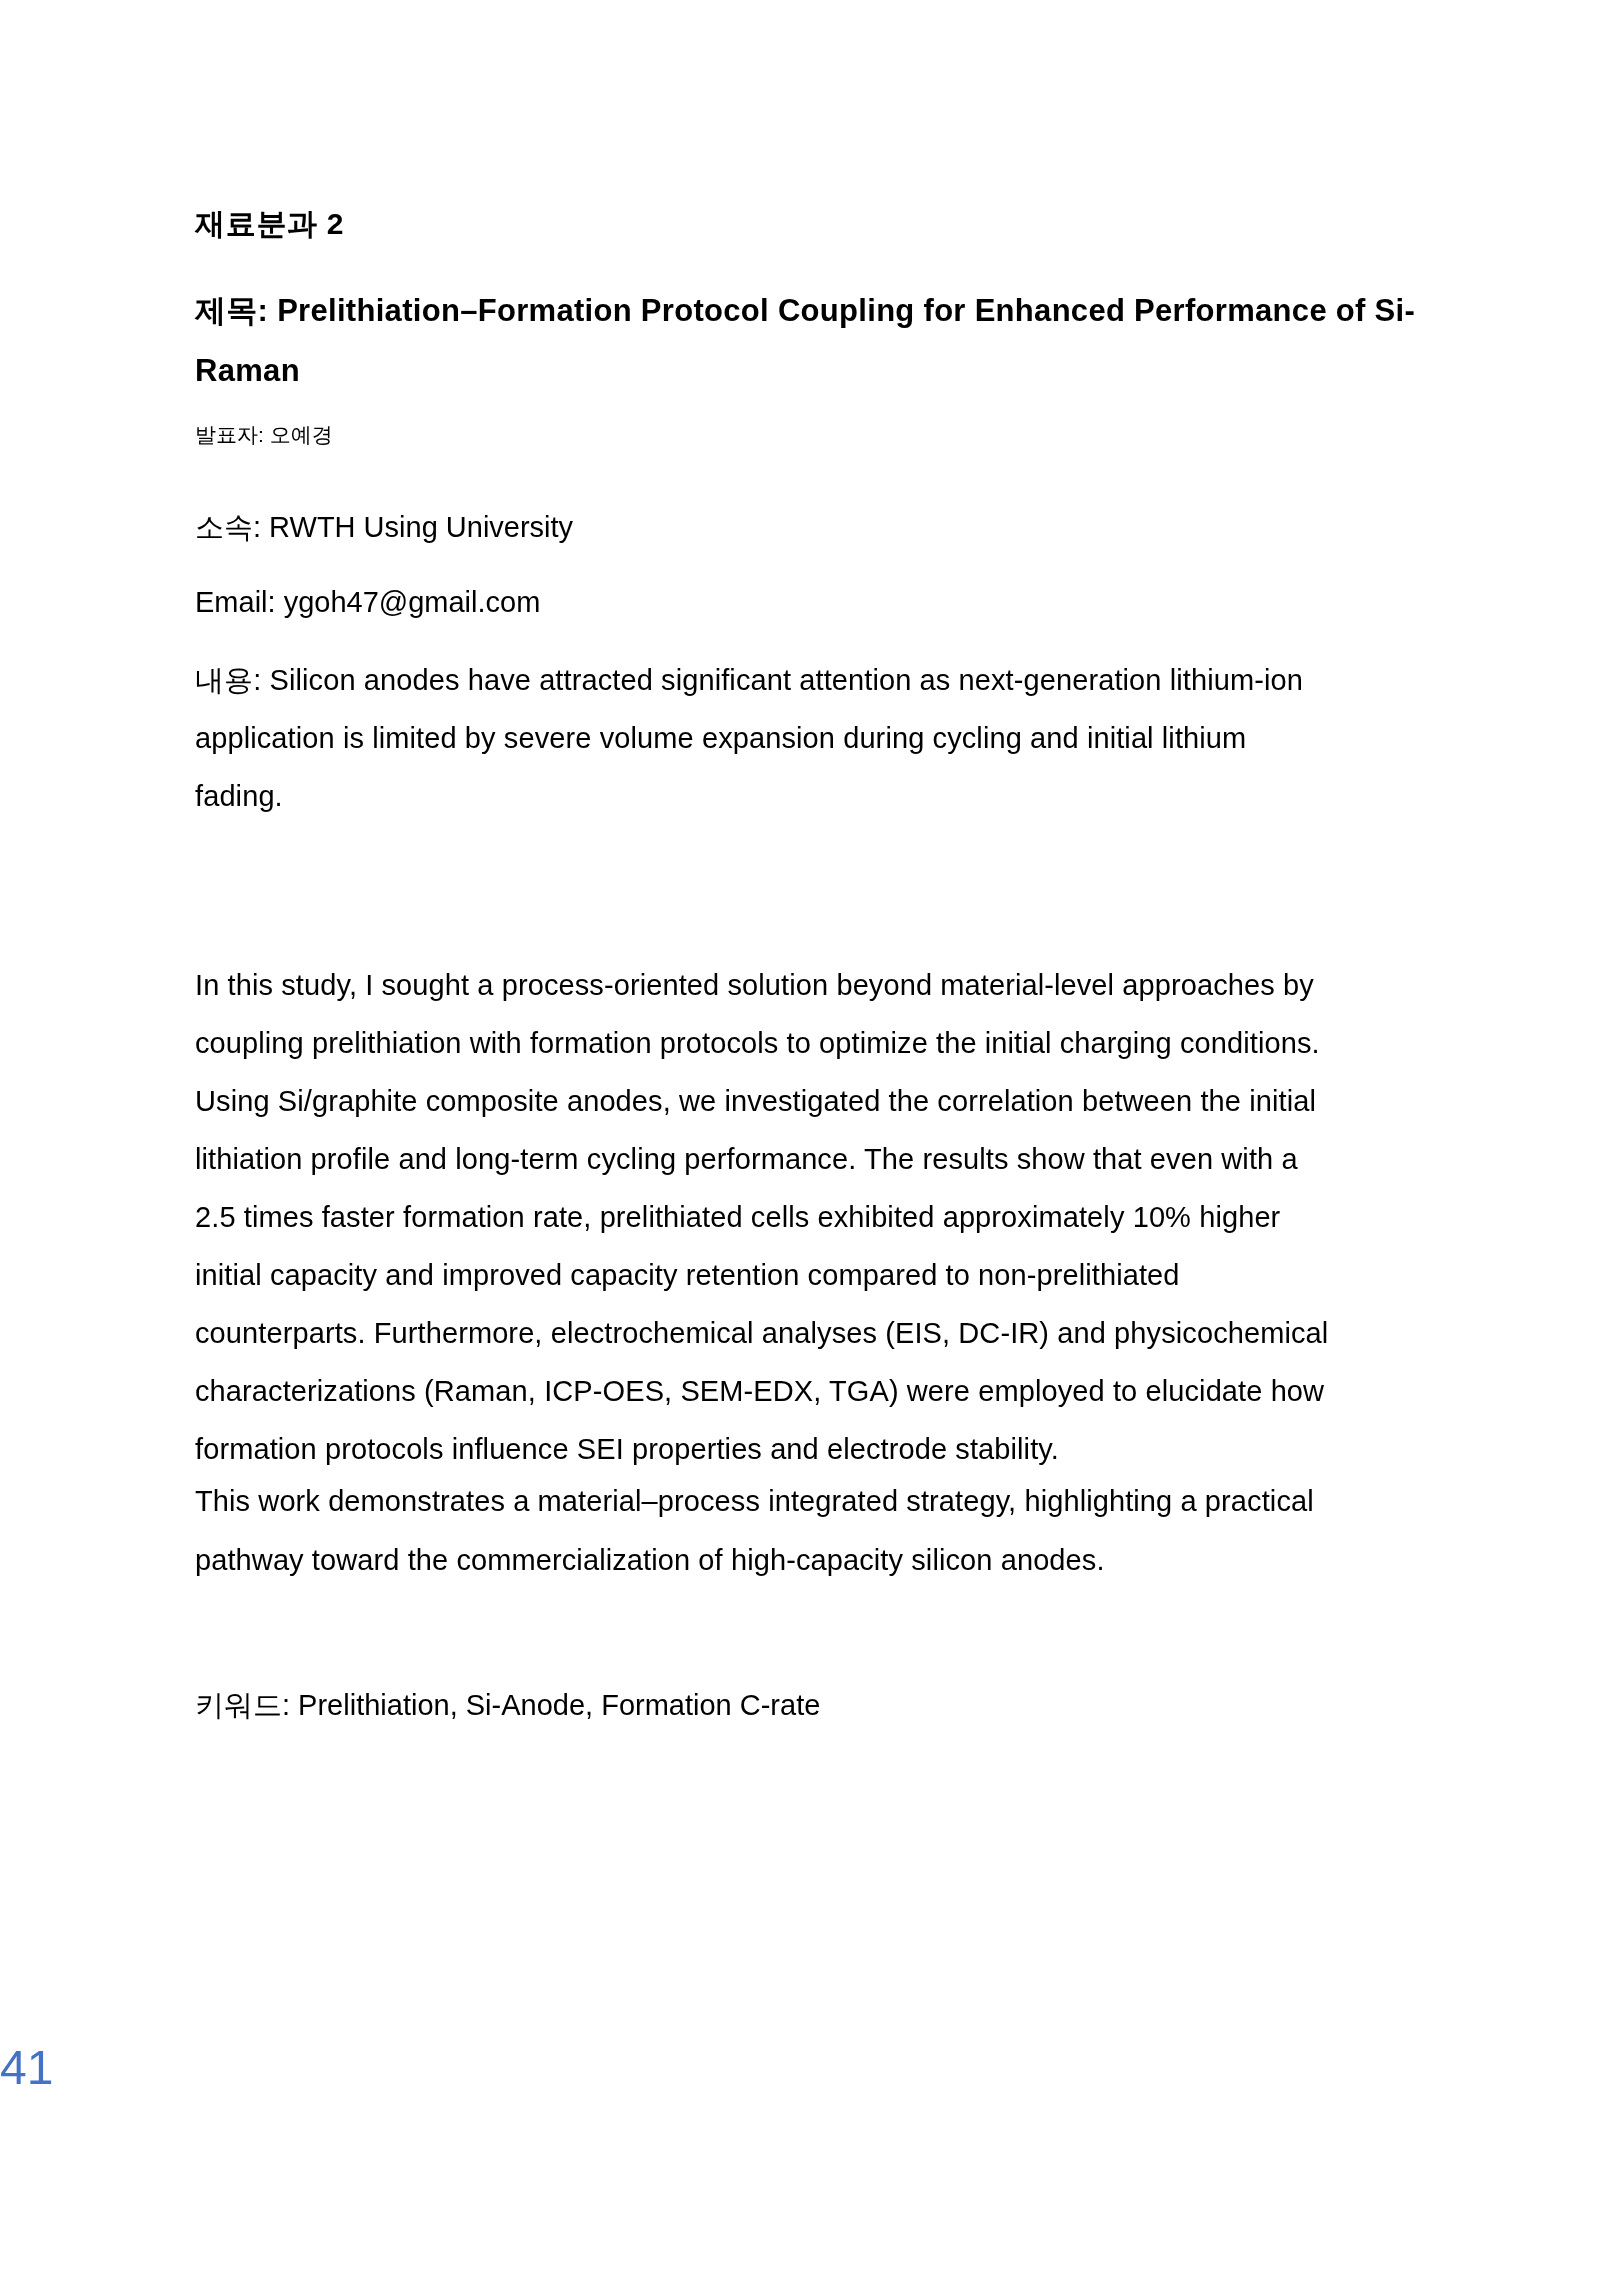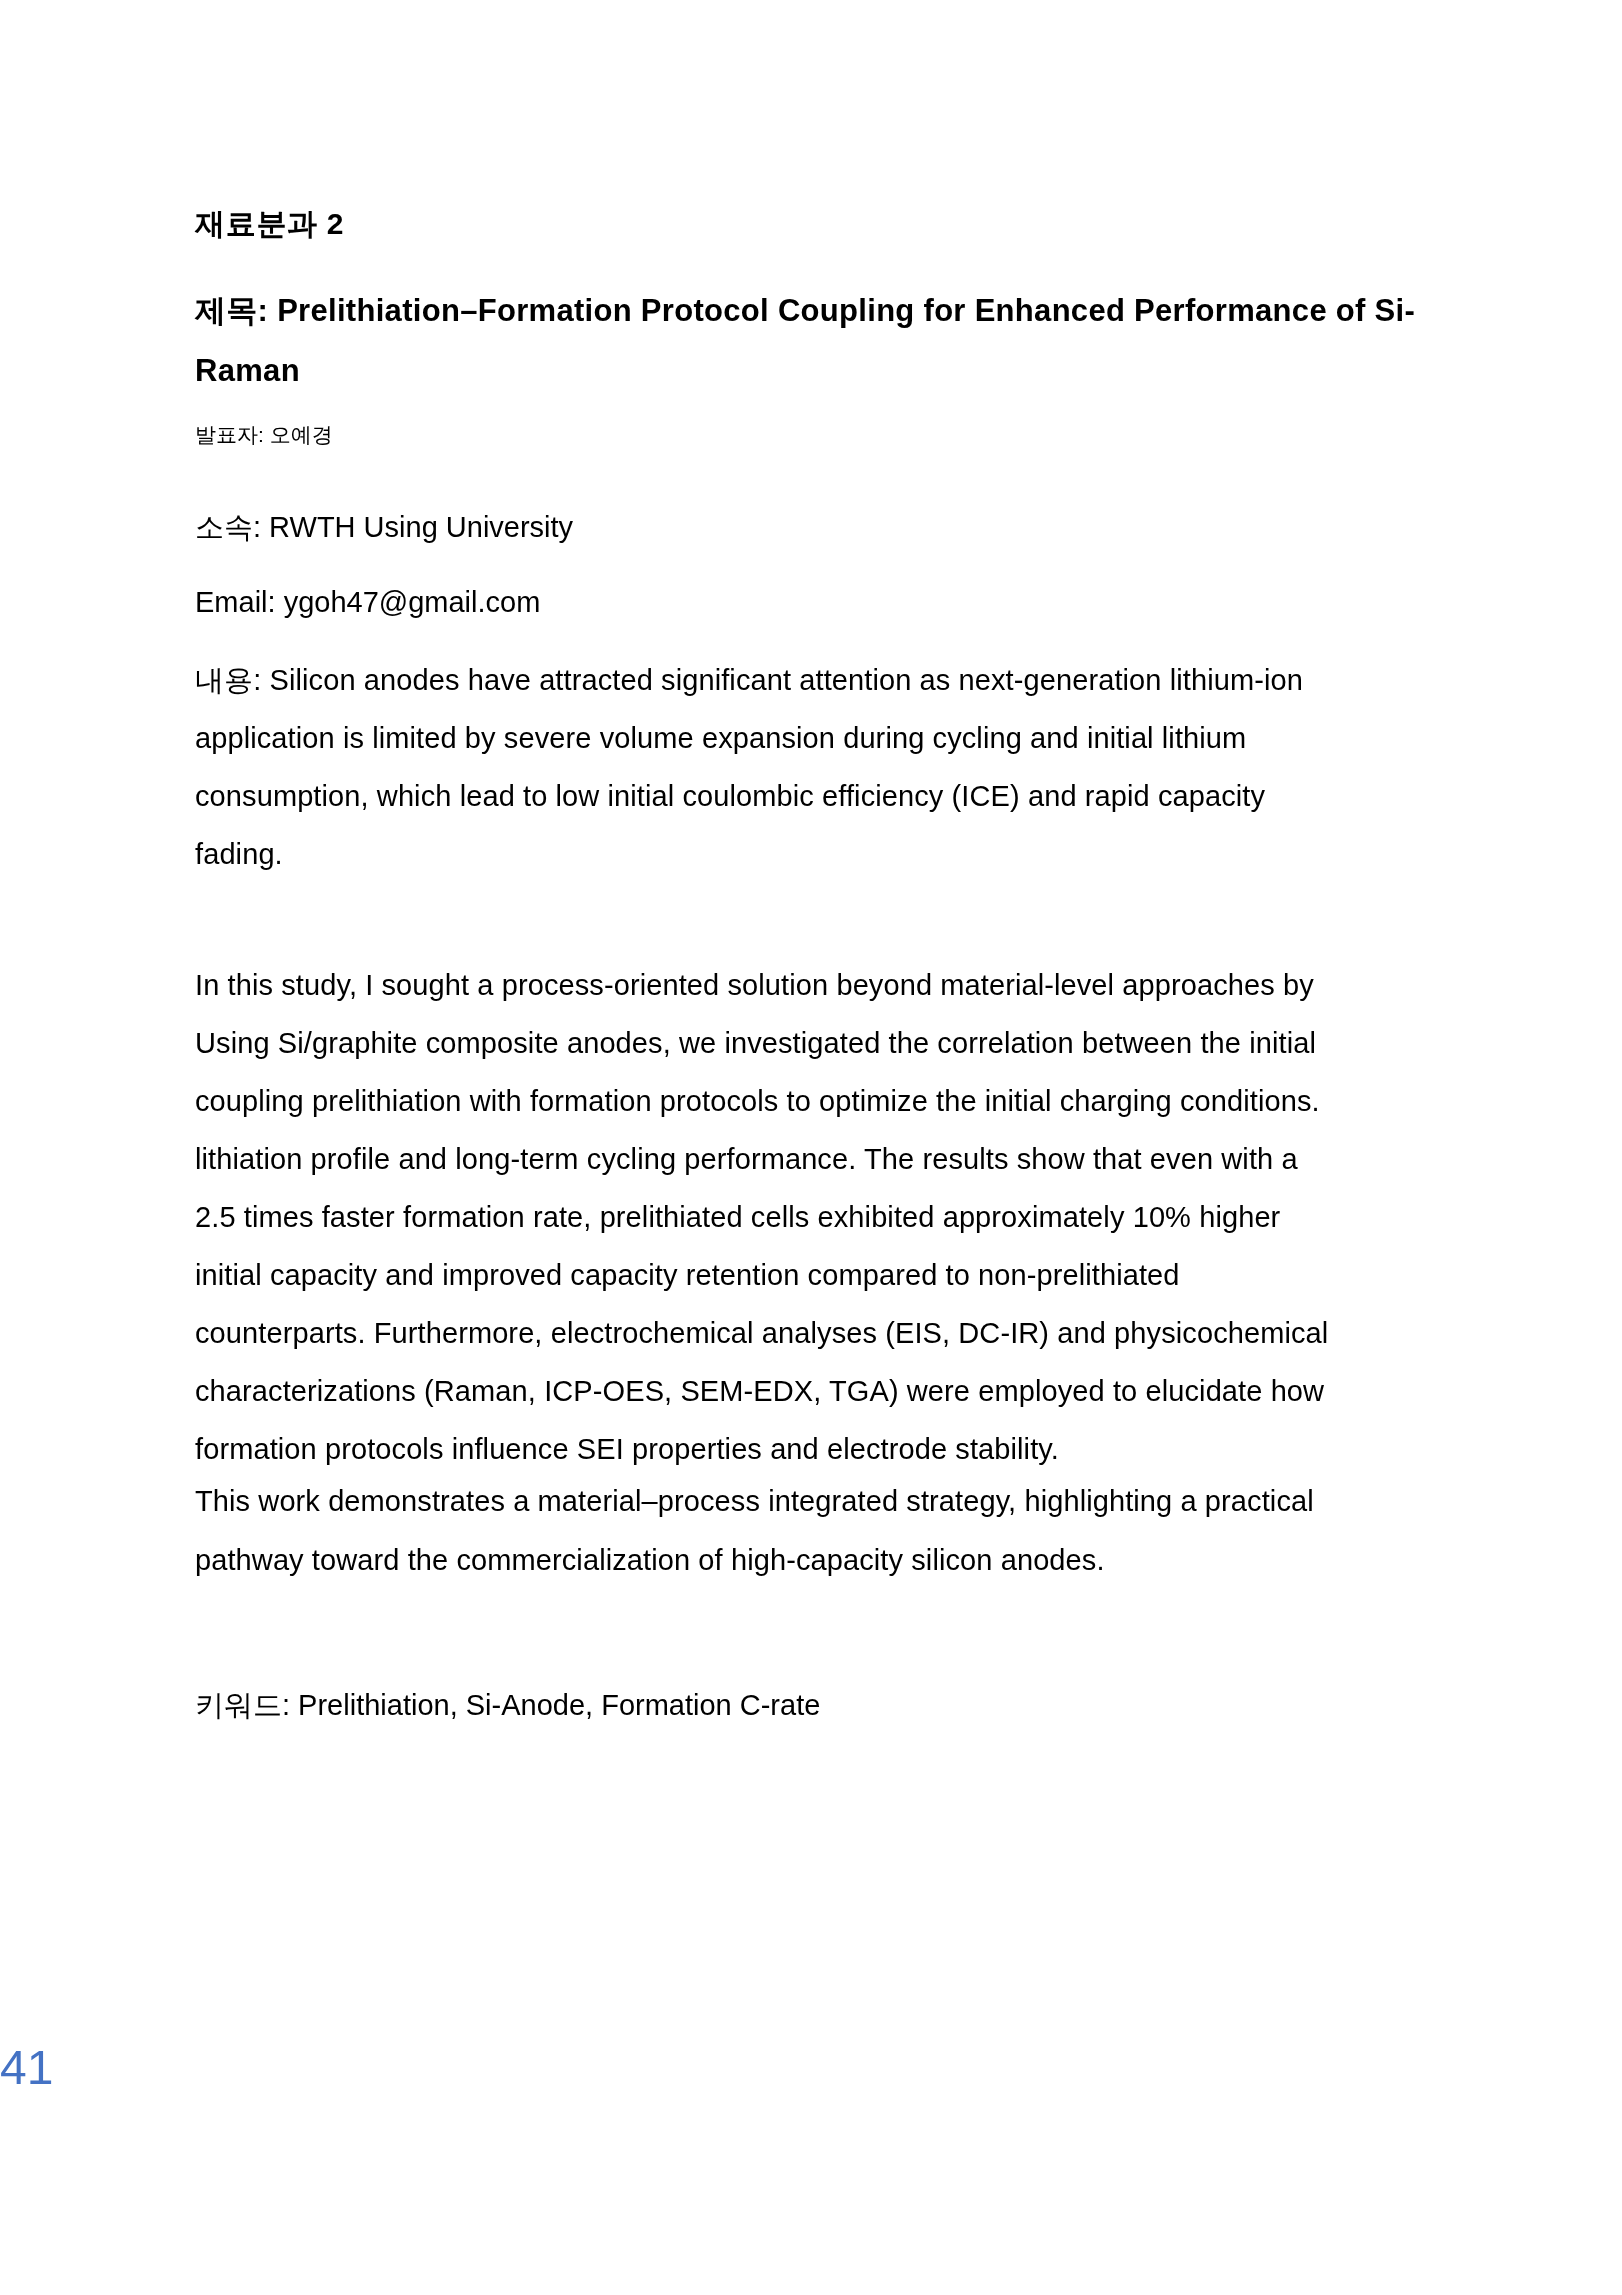--- a/index.html
+++ b/index.html
@@ -76,28 +76,27 @@
 
   <div class="line presenter">발표자: 오예경</div>
 
   <div class="line affiliation">소속: RWTH Using University</div>
 
   <div class="line email">Email: ygoh47@gmail.com</div>
 
   <div class="para para-1">
     <div class="bline">내용: Silicon anodes have attracted significant attention as next-generation lithium-ion</div>
     <div class="bline">application is limited by severe volume expansion during cycling and initial lithium</div>
-    <div class="bline">consumption, which lead to low initial coulombic efficiency (ICE) and rapid capacity</div>
     <div class="bline">fading.</div>
   </div>
 
   <div class="para para-2">
     <div class="bline">In this study, I sought a process-oriented solution beyond material-level approaches by</div>
+    <div class="bline">coupling prelithiation with formation protocols to optimize the initial charging conditions.</div>
     <div class="bline">Using Si/graphite composite anodes, we investigated the correlation between the initial</div>
-    <div class="bline">coupling prelithiation with formation protocols to optimize the initial charging conditions.</div>
     <div class="bline">lithiation profile and long-term cycling performance. The results show that even with a</div>
     <div class="bline">2.5 times faster formation rate, prelithiated cells exhibited approximately 10% higher</div>
     <div class="bline">initial capacity and improved capacity retention compared to non-prelithiated</div>
     <div class="bline">counterparts. Furthermore, electrochemical analyses (EIS, DC-IR) and physicochemical</div>
     <div class="bline">characterizations (Raman, ICP-OES, SEM-EDX, TGA) were employed to elucidate how</div>
     <div class="bline">formation protocols influence SEI properties and electrode stability.</div>
   </div>
 
   <div class="para para-3">
     <div class="bline">This work demonstrates a material–process integrated strategy, highlighting a practical</div>

